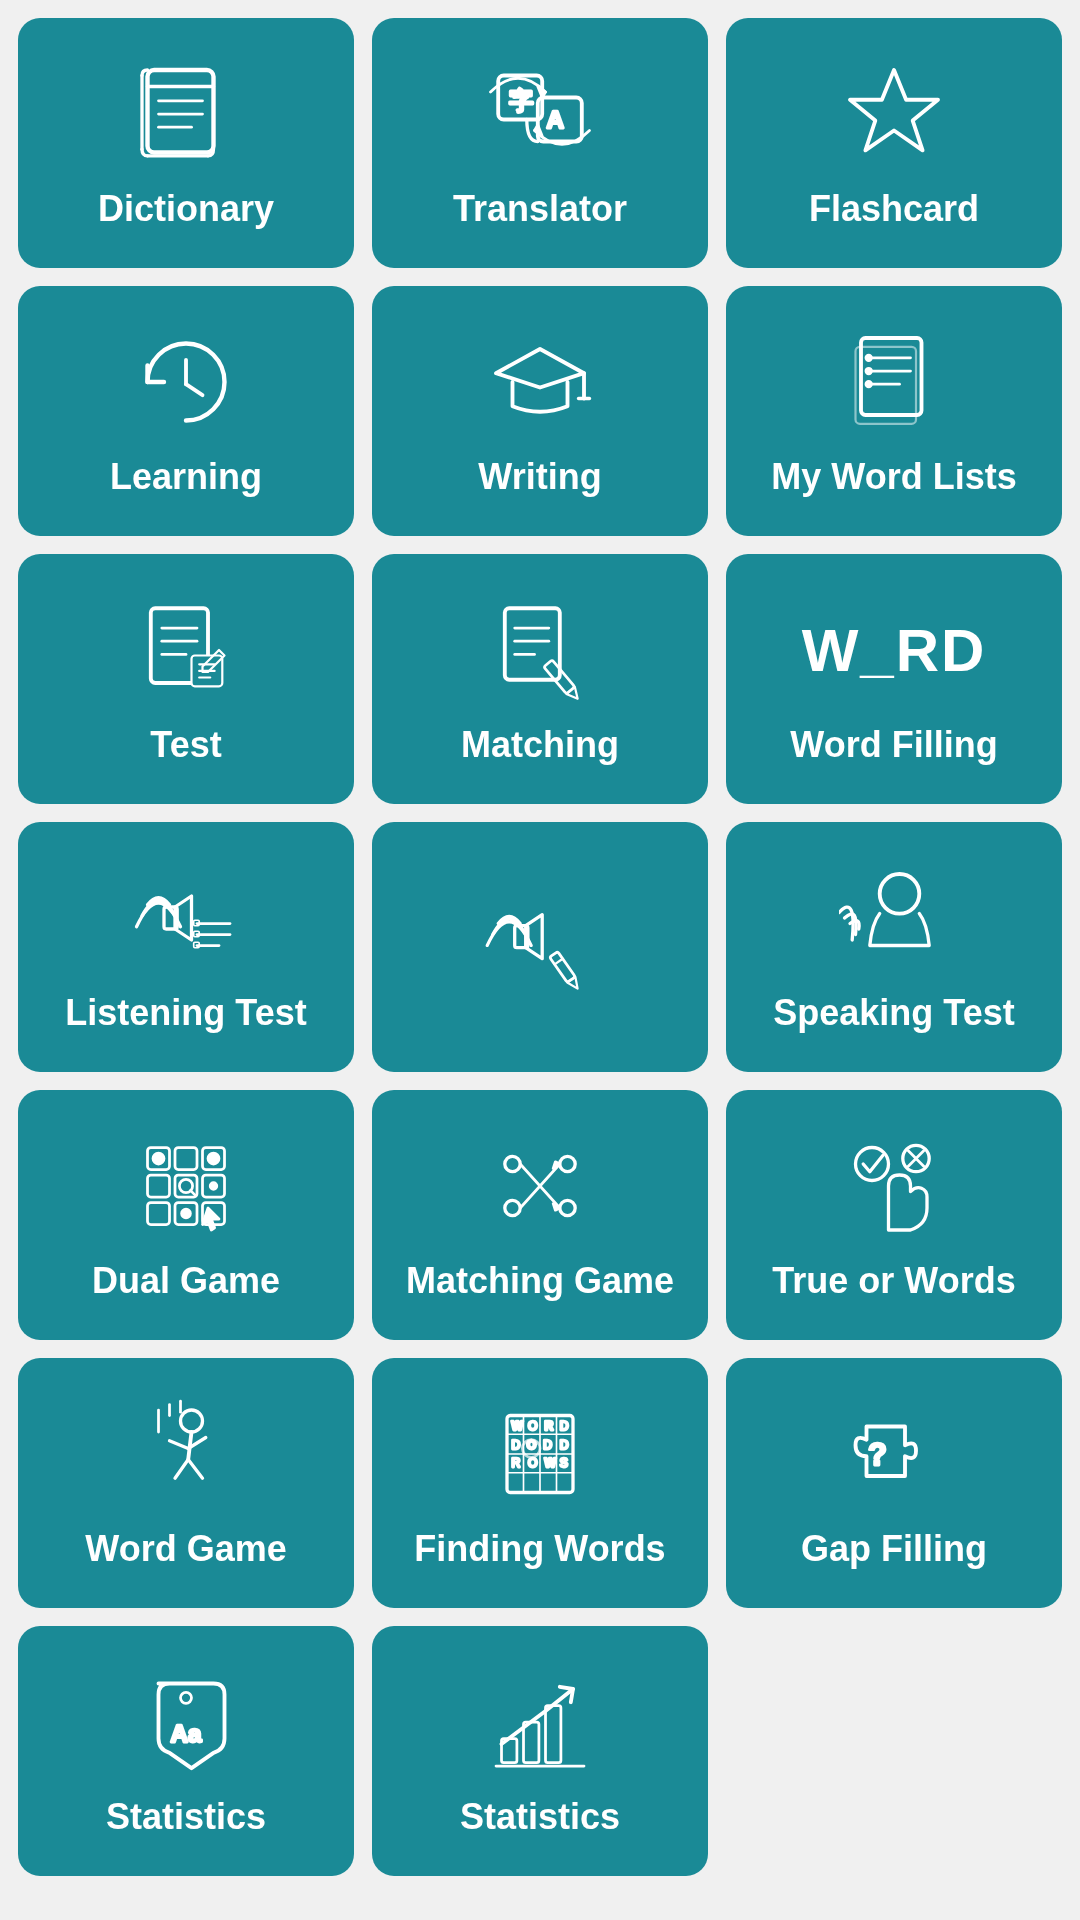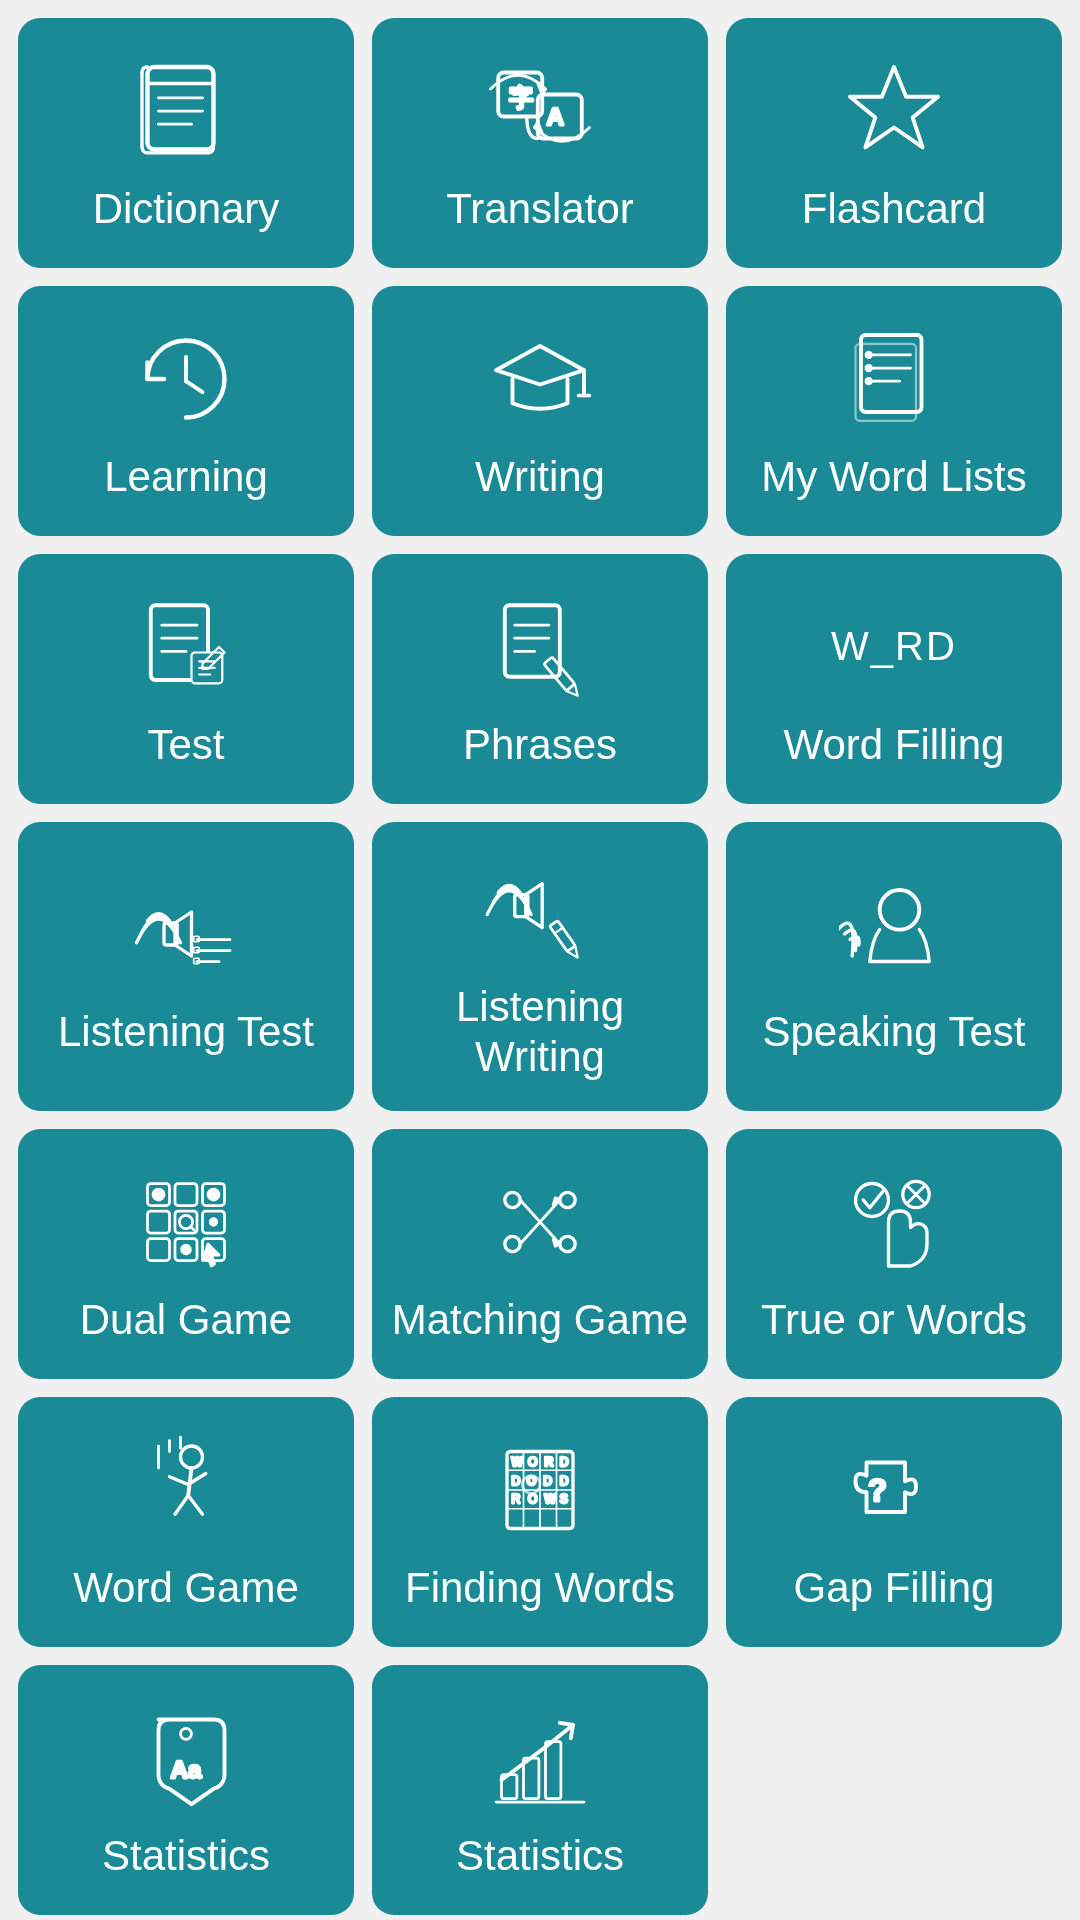--- a/index.html
+++ b/index.html
@@ -40,29 +40,28 @@
       width: 100%;
       height: 100%;
       fill: none;
       stroke: white;
       stroke-width: 2.5;
       stroke-linecap: round;
       stroke-linejoin: round;
     }
     .card-label {
       color: white;
-      font-size: 42px;
-      font-weight: 400;
-      text-align: center;
+      font-size: 36px;
+      font-weight: 700;
       line-height: 1.2;
     }
     .word-fill-text {
       color: white;
-      font-size: 40px;
-      font-weight: 400;
+      font-size: 60px;
+      font-weight: 700;
       letter-spacing: 2px;
     }
   </style>
 </head>
 <body>
 
 <div class="grid">
 
   <div class="card">
     <div class="card-icon">
@@ -176,21 +175,21 @@
         <line x1="27" y1="30" x2="58" y2="30" stroke="white" stroke-width="2.5"></line>
         <line x1="27" y1="42" x2="58" y2="42" stroke="white" stroke-width="2.5"></line>
         <line x1="27" y1="54" x2="45" y2="54" stroke="white" stroke-width="2.5"></line>
 
         <g transform="rotate(-40, 72, 72)">
           <rect x="62" y="55" width="10" height="32" rx="2" stroke="white" stroke-width="2.5" fill="none"></rect>
           <polygon points="62,87 72,87 67,97" stroke="white" stroke-width="2" fill="none"></polygon>
         </g>
       </svg>
     </div>
-    <span class="card-label">Phrases</span>
+    <span class="card-label">Matching</span>
   </div>
 
   <div class="card">
     <div class="card-icon">
       <div class="word-fill-text">W_RD</div>
     </div>
     <span class="card-label">Word Filling</span>
   </div>
 
   <div class="card">
@@ -225,21 +224,20 @@
         <path d="M37 37 L52 27 L52 67 L37 57 Z" stroke="white" stroke-width="3" fill="none"></path>
         <rect x="27" y="37" width="12" height="20" rx="2" stroke="white" stroke-width="3" fill="none"></rect>
 
         <g transform="rotate(-35, 75, 75)">
           <rect x="67" y="58" width="9" height="28" rx="2" stroke="white" stroke-width="2.5" fill="none"></rect>
           <polygon points="67,86 76,86 71.5,96" stroke="white" stroke-width="2" fill="none"></polygon>
           <line x1="67" y1="66" x2="76" y2="66" stroke="white" stroke-width="2"></line>
         </g>
       </svg>
     </div>
-    <span class="card-label">Listening Writing</span>
   </div>
 
   <div class="card">
     <div class="card-icon">
       <svg viewBox="0 0 100 100">
 
         <circle cx="55" cy="28" r="18" stroke="white" stroke-width="3.5" fill="none"></circle>
 
         <path d="M10 55 Q20 48 18 60" stroke="white" stroke-width="3" fill="none"></path>
         <path d="M5 50 Q18 38 15 65" stroke="white" stroke-width="3" fill="none"></path>

